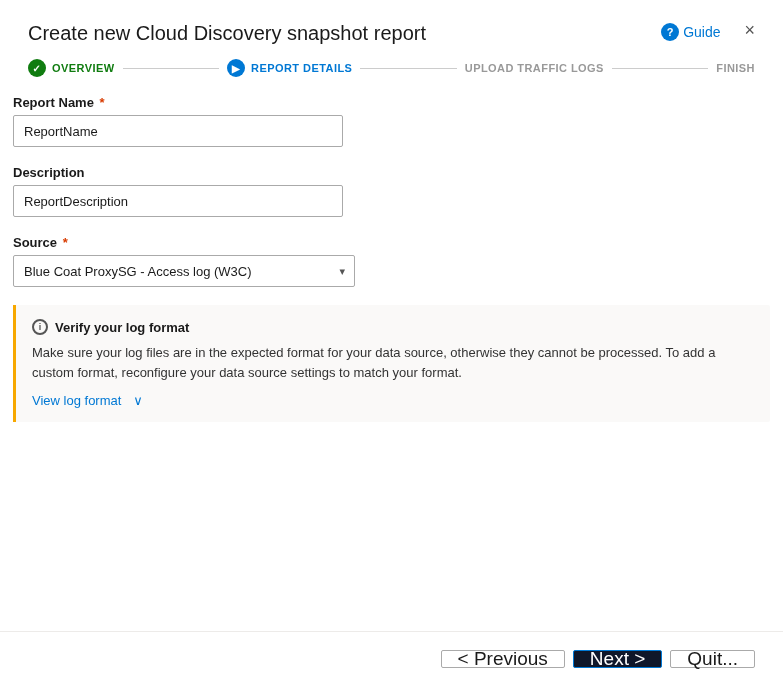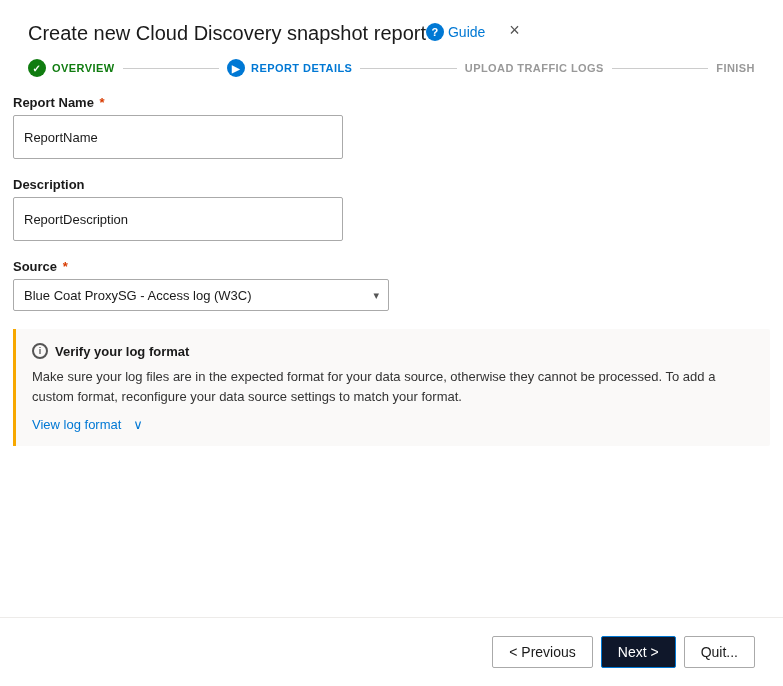--- a/index.html
+++ b/index.html
@@ -17,21 +17,21 @@
       width: 783px;
       min-height: 686px;
       box-shadow: 0 4px 24px rgba(0,0,0,0.18);
       position: relative;
       display: flex;
       flex-direction: column;
     }
     .dialog-header {
       display: flex;
       align-items: flex-start;
-      justify-content: flex-start;
+      justify-content: space-between;
       padding: 22px 28px 10px 28px;
     }
     .dialog-title {
       font-size: 20px;
       font-weight: 400;
       color: #1a1a1a;
     }
     .header-right {
       display: flex;
       align-items: center;
@@ -132,30 +132,30 @@
       color: #1a1a1a;
       margin-bottom: 5px;
       display: block;
     }
     .required-star {
       color: #d83b01;
       margin-left: 2px;
     }
     .form-input {
       width: 330px;
-      height: 44px;
+      height: 32px;
       border: 1px solid #aaa;
       padding: 0 10px;
       font-size: 13px;
       color: #1a1a1a;
       outline: none;
       border-radius: 2px;
     }
     .form-select-wrapper {
-      width: 376px;
+      width: 342px;
       position: relative;
       display: inline-block;
     }
     .form-select {
       width: 100%;
       height: 32px;
       border: 1px solid #aaa;
       padding: 0 30px 0 10px;
       font-size: 13px;
       color: #1a1a1a;
@@ -260,23 +260,23 @@
     .dialog-footer {
       display: flex;
       justify-content: flex-end;
       align-items: center;
       padding: 18px 28px;
       gap: 8px;
       border-top: 1px solid #edebe9;
       margin-top: auto;
     }
     .btn {
-      height: 32px;
+      height: 18px;
       padding: 0 16px;
-      font-size: 14px;
+      font-size: 19px;
       cursor: pointer;
       border-radius: 2px;
       border: 1px solid #aaa;
       background: white;
       color: #1a1a1a;
       display: flex;
       align-items: center;
       gap: 4px;
     }
     .btn-primary {

